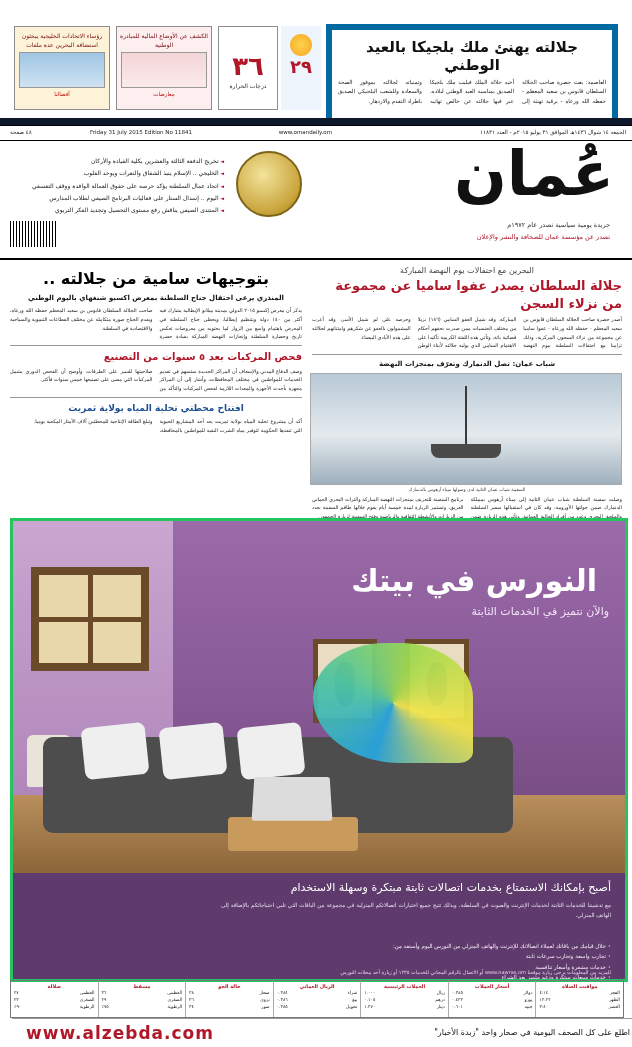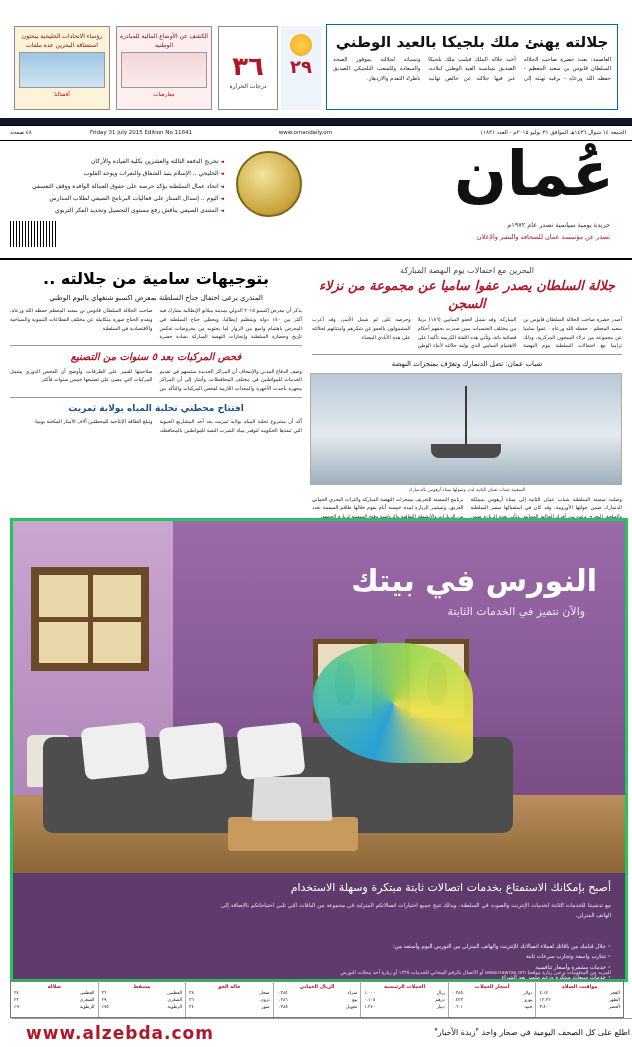--- a/index.html
+++ b/index.html
@@ -6,21 +6,21 @@
   body{font-family:"DejaVu Sans","Liberation Sans",sans-serif;}
   .page{width:632px;height:1047px;position:relative;background:#ffffff;overflow:hidden;margin:0 auto;}
 
   
   .topstrip{position:absolute;left:0;top:0;width:632px;height:118px;background:#ffffff;}
   .tbox{position:absolute;border:1px solid #8c8c8c;box-sizing:border-box;background:#fff;}
   .tb1{left:14px;top:26px;width:96px;height:84px;background:#fdf3d8;}
   .tb2{left:116px;top:26px;width:96px;height:84px;background:#fdeef0;}
   .tb3{left:218px;top:26px;width:60px;height:84px;background:#ffffff;}
   .tb4{left:281px;top:26px;width:40px;height:84px;background:#eef4fb;border:none;}
-  .tb5{left:326px;top:24px;width:292px;height:86px;border:1px solid #0369a1;}
+  .tb5{left:326px;top:24px;width:292px;height:102px;border:6px solid #0369a1;}
   .mini-title{font-size:6px;color:#7a0d12;text-align:center;line-height:1.5;padding:4px 3px 0;}
   .thumb{width:84px;height:34px;margin:3px auto 0;background:linear-gradient(#9fc6e4,#cfe3f2);border:1px solid #999;}
   .thumb2{width:84px;height:34px;margin:3px auto 0;background:linear-gradient(#f4d6d8,#fbeaea);border:1px solid #999;}
   .redfoot{font-size:5.5px;color:#b11;text-align:center;margin-top:3px;}
   .bigdigits{font-size:26px;color:#b0182a;text-align:center;font-weight:bold;line-height:1.0;padding-top:26px;}
   .digits-label{font-size:6px;color:#333;text-align:center;padding-top:3px;}
   .sun{width:22px;height:22px;border-radius:50%;background:radial-gradient(circle,#ffd34d,#f5a623);margin:8px auto 2px;}
   .headline-box-title{font-size:15px;font-weight:bold;color:#111;text-align:center;padding:8px 6px 4px;}
   .headline-box-sub{font-size:5.5px;color:#222;line-height:1.7;padding:0 6px;text-align:justify;column-count:3;column-gap:8px;}
 
@@ -36,32 +36,32 @@
   .bullets{position:absolute;left:24px;top:24px;width:200px;font-size:6px;color:#222;line-height:2.05;text-align:right;direction:rtl;}
   .bullets li{list-style:none;margin:0;padding:0;}
   .bullets li::before{content:"◄ ";color:#b0182a;font-size:5px;}
   .barcode{position:absolute;left:10px;top:96px;width:46px;height:26px;background:repeating-linear-gradient(90deg,#000 0 1px,#fff 1px 3px);}
 
   
   .newsband{position:absolute;left:0;top:258px;width:632px;height:260px;border-top:2px solid #000;}
   .nb-left{position:absolute;left:10px;top:6px;width:292px;}
   .nb-right{position:absolute;right:10px;top:6px;width:310px;}
   .kicker{font-size:8px;color:#444;text-align:center;}
-  .h-red{font-size:13px;font-weight:bold;color:#b0182a;text-align:center;line-height:1.35;margin:2px 0 3px;font-style:italic;}
+  .h-red{font-size:13px;font-weight:bold;color:#b0182a;line-height:1.35;margin:2px 0 3px;}
   .h-blue{font-size:12px;font-weight:bold;color:#1d4f91;text-align:center;line-height:1.35;margin:2px 0 3px;}
   .h-black{font-size:16px;font-weight:bold;color:#000000;text-align:center;line-height:1.35;margin:2px 0 3px;}
   .body-cols{font-size:5px;color:#222;line-height:1.75;text-align:justify;direction:rtl;}
   .c3{column-count:3;column-gap:7px;}
   .c2{column-count:2;column-gap:7px;}
   .rule{border-top:1px solid #999;margin:4px 0;}
   .photo{width:100%;height:110px;background:linear-gradient(#b9c9d6,#e4eaee 55%,#9fb0bd);position:relative;border:1px solid #aaa;}
   .ship{position:absolute;left:50%;top:12px;transform:translateX(-50%);width:2px;height:70px;background:#3a3a3a;}
   .ship::before{content:"";position:absolute;left:-34px;top:58px;width:70px;height:14px;background:#4a4a4a;border-radius:0 0 8px 8px;}
   .cap{font-size:4.5px;color:#444;text-align:center;padding-top:2px;}
-  .sub-head{font-size:7px;font-weight:normal;color:#111;text-align:center;line-height:1.5;margin-bottom:3px;}
+  .sub-head{font-size:7px;font-weight:bold;color:#111;text-align:center;line-height:1.5;margin-bottom:3px;}
 
   
   .advert{position:absolute;left:10px;top:518px;width:612px;height:458px;background:#7e4f8e;overflow:hidden;border:3px solid #22c55e;}
   .room{position:absolute;left:0;top:0;width:612px;height:352px;background:linear-gradient(180deg,#9b6aa8 0%,#8a5b99 45%,#6e4478 100%);}
   .wall-left{position:absolute;left:0;top:0;width:160px;height:352px;background:linear-gradient(180deg,#caa6d0,#a87eb4);}
   .window{position:absolute;left:18px;top:46px;width:118px;height:104px;background:#e8d7a9;border:8px solid #6b4a2a;box-sizing:border-box;}
   .window .pane{position:absolute;background:#6b4a2a;}
   .p1{left:50%;top:0;width:5px;height:100%;margin-left:-2px;}
   .p2{left:0;top:50%;width:100%;height:5px;margin-top:-2px;}
   .floor{position:absolute;left:0;bottom:0;width:612px;height:78px;background:linear-gradient(#b98e5c,#8c6638);}
@@ -69,21 +69,21 @@
   .cushion{position:absolute;bottom:96px;width:64px;height:52px;background:#efefef;border-radius:8px;transform:rotate(-6deg);}
   .frame{position:absolute;width:64px;height:84px;background:#e9dcc2;border:5px solid #6b4a2a;box-sizing:border-box;}
   .f1{left:300px;top:118px;}
   .f2{left:392px;top:118px;}
   .vase{position:absolute;left:50%;top:18px;transform:translateX(-50%);width:20px;height:44px;background:#2f6f8f;border-radius:40% 40% 45% 45%;}
   .fan{position:absolute;left:300px;bottom:110px;width:160px;height:120px;background:conic-gradient(from 200deg,#27a3dc,#4fc3a1,#9ed84f,#f2e34b,#27a3dc);border-radius:50% 50% 10% 60%;opacity:.95;}
   .laptop{position:absolute;left:240px;bottom:52px;width:78px;height:46px;background:#dcdcdc;border-radius:3px;transform:perspective(200px) rotateX(18deg);}
   .table{position:absolute;left:215px;bottom:22px;width:130px;height:34px;background:#c89b5c;border-radius:4px;}
   .lamp{position:absolute;left:14px;bottom:86px;width:44px;height:52px;background:#e9e4da;border-radius:6px 6px 2px 2px;}
   .ad-title{position:absolute;right:28px;top:42px;font-size:30px;font-weight:bold;color:#ffffff;direction:rtl;}
-  .ad-sub{position:absolute;right:40px;top:84px;font-size:11px;color:#f1e3f6;direction:rtl;}
+  .ad-sub{position:absolute;right:16px;top:84px;font-size:11px;color:#f1e3f6;direction:rtl;}
   .adbar{position:absolute;left:0;top:352px;width:612px;height:106px;background:#5f3a6d;}
   .adbar-h{position:absolute;right:14px;top:8px;font-size:11px;font-weight:normal;color:#ffffff;direction:rtl;}
   .adbar-p{position:absolute;right:14px;top:28px;width:390px;font-size:5.5px;color:#eadff0;line-height:1.8;direction:rtl;text-align:justify;}
   .adbar-list{position:absolute;right:14px;top:68px;width:390px;font-size:5.5px;color:#f6eefa;line-height:1.9;direction:rtl;}
   .adbar-list div::before{content:"• ";color:#c9a2d8;}
   .adbar-foot{position:absolute;right:14px;bottom:4px;font-size:5px;color:#e2d2e9;direction:rtl;}
 
   
   .bottom{position:absolute;left:10px;top:980px;width:612px;height:36px;border:1px solid #777;display:flex;direction:rtl;}
   .bt{flex:1;border-left:1px solid #aaa;padding:2px 3px;box-sizing:border-box;}

